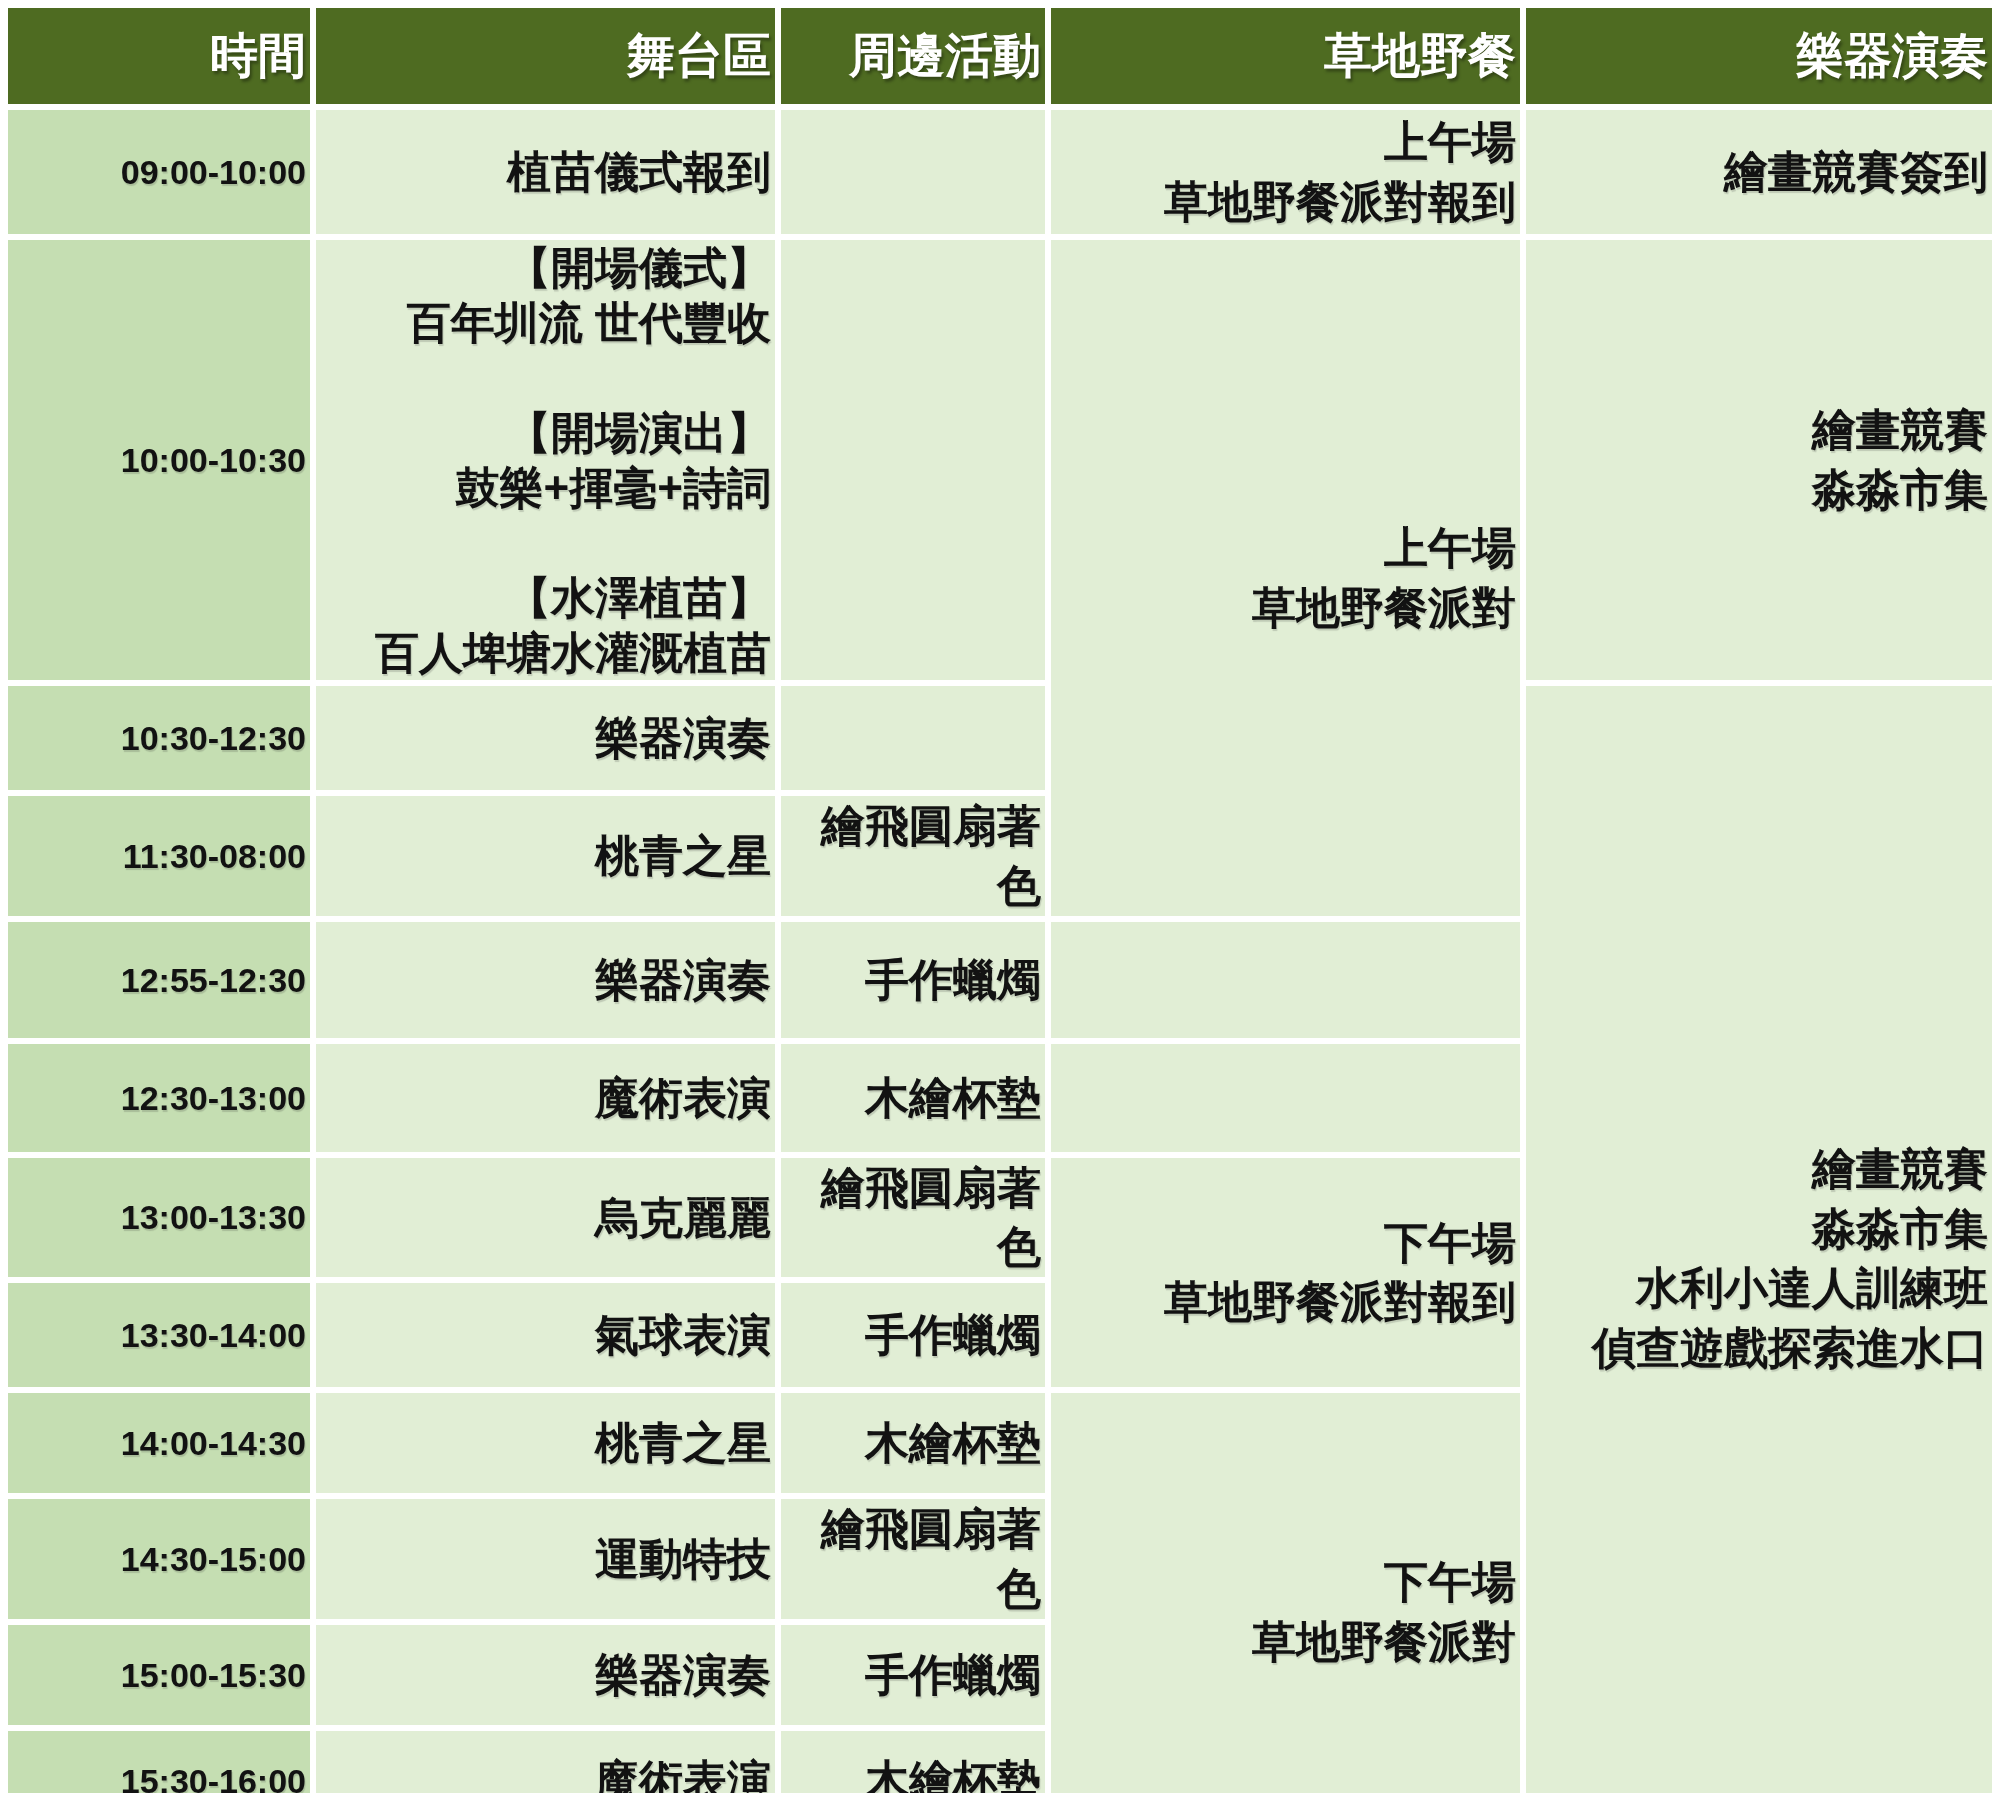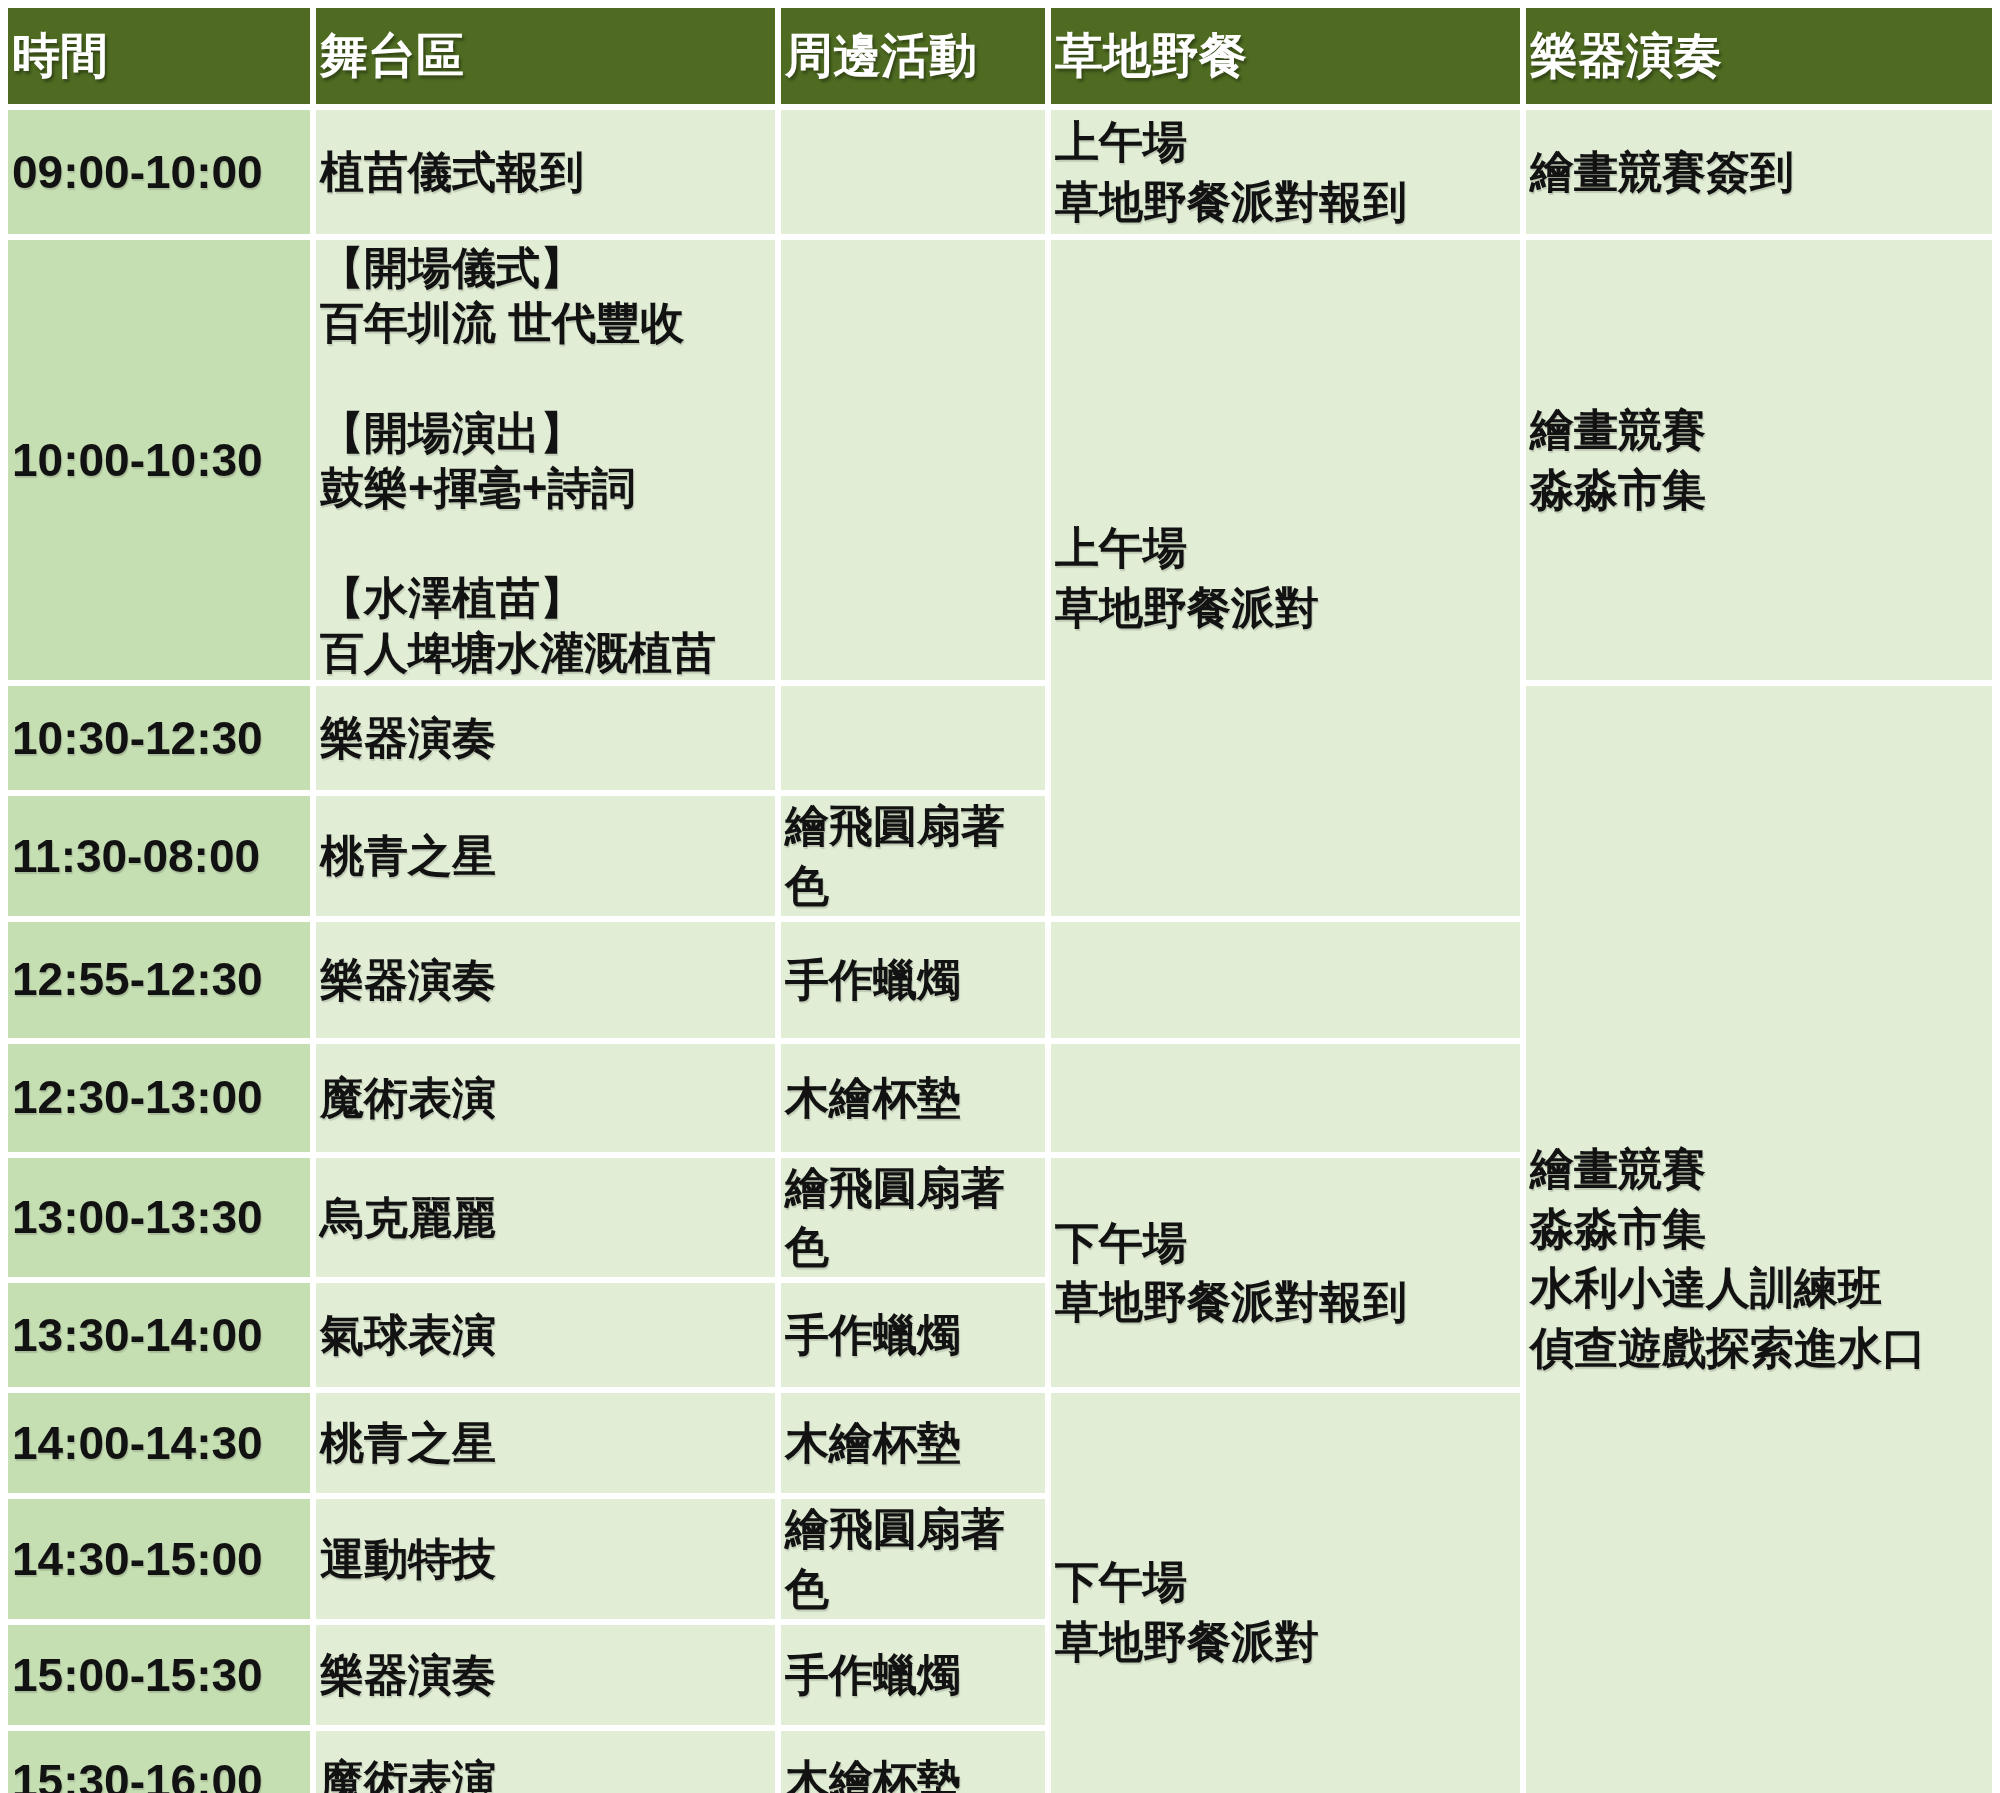--- a/index.html
+++ b/index.html
@@ -5,21 +5,21 @@
   html,body{margin:0;padding:0;background:#ffffff;}
   body{font-family:"Liberation Sans",sans-serif;}
   table.schedule{
     border-collapse:separate;
     border-spacing:6px;
     table-layout:fixed;
     width:1996px;
     margin:2px;
   }
   th,td{
-    text-align:left;
+    text-align:right;
     vertical-align:middle;
     overflow:hidden;
     padding:0 4px;
   }
   th.hdr{
     background:#4e6b21;
     color:#ffffff;
     font-size:48px;
     font-weight:bold;
     text-shadow:2px 3px 3px rgba(0,0,0,0.35);
@@ -27,21 +27,21 @@
   td{
     color:#121212;
     font-weight:bold;
     font-size:44px;
     background:#e1eed5;
     line-height:1.36;
     text-shadow:1px 2px 1px rgba(40,40,40,0.18);
   }
   td.time{
     background:#c5deb2;
-    font-size:46px;
+    font-size:34px;
     letter-spacing:0px;
   }
   td.tight{line-height:1.25;}
 </style>
 </head>
 <body>
 
 <table class="schedule">
   <colgroup>
     <col style="width:302px">

